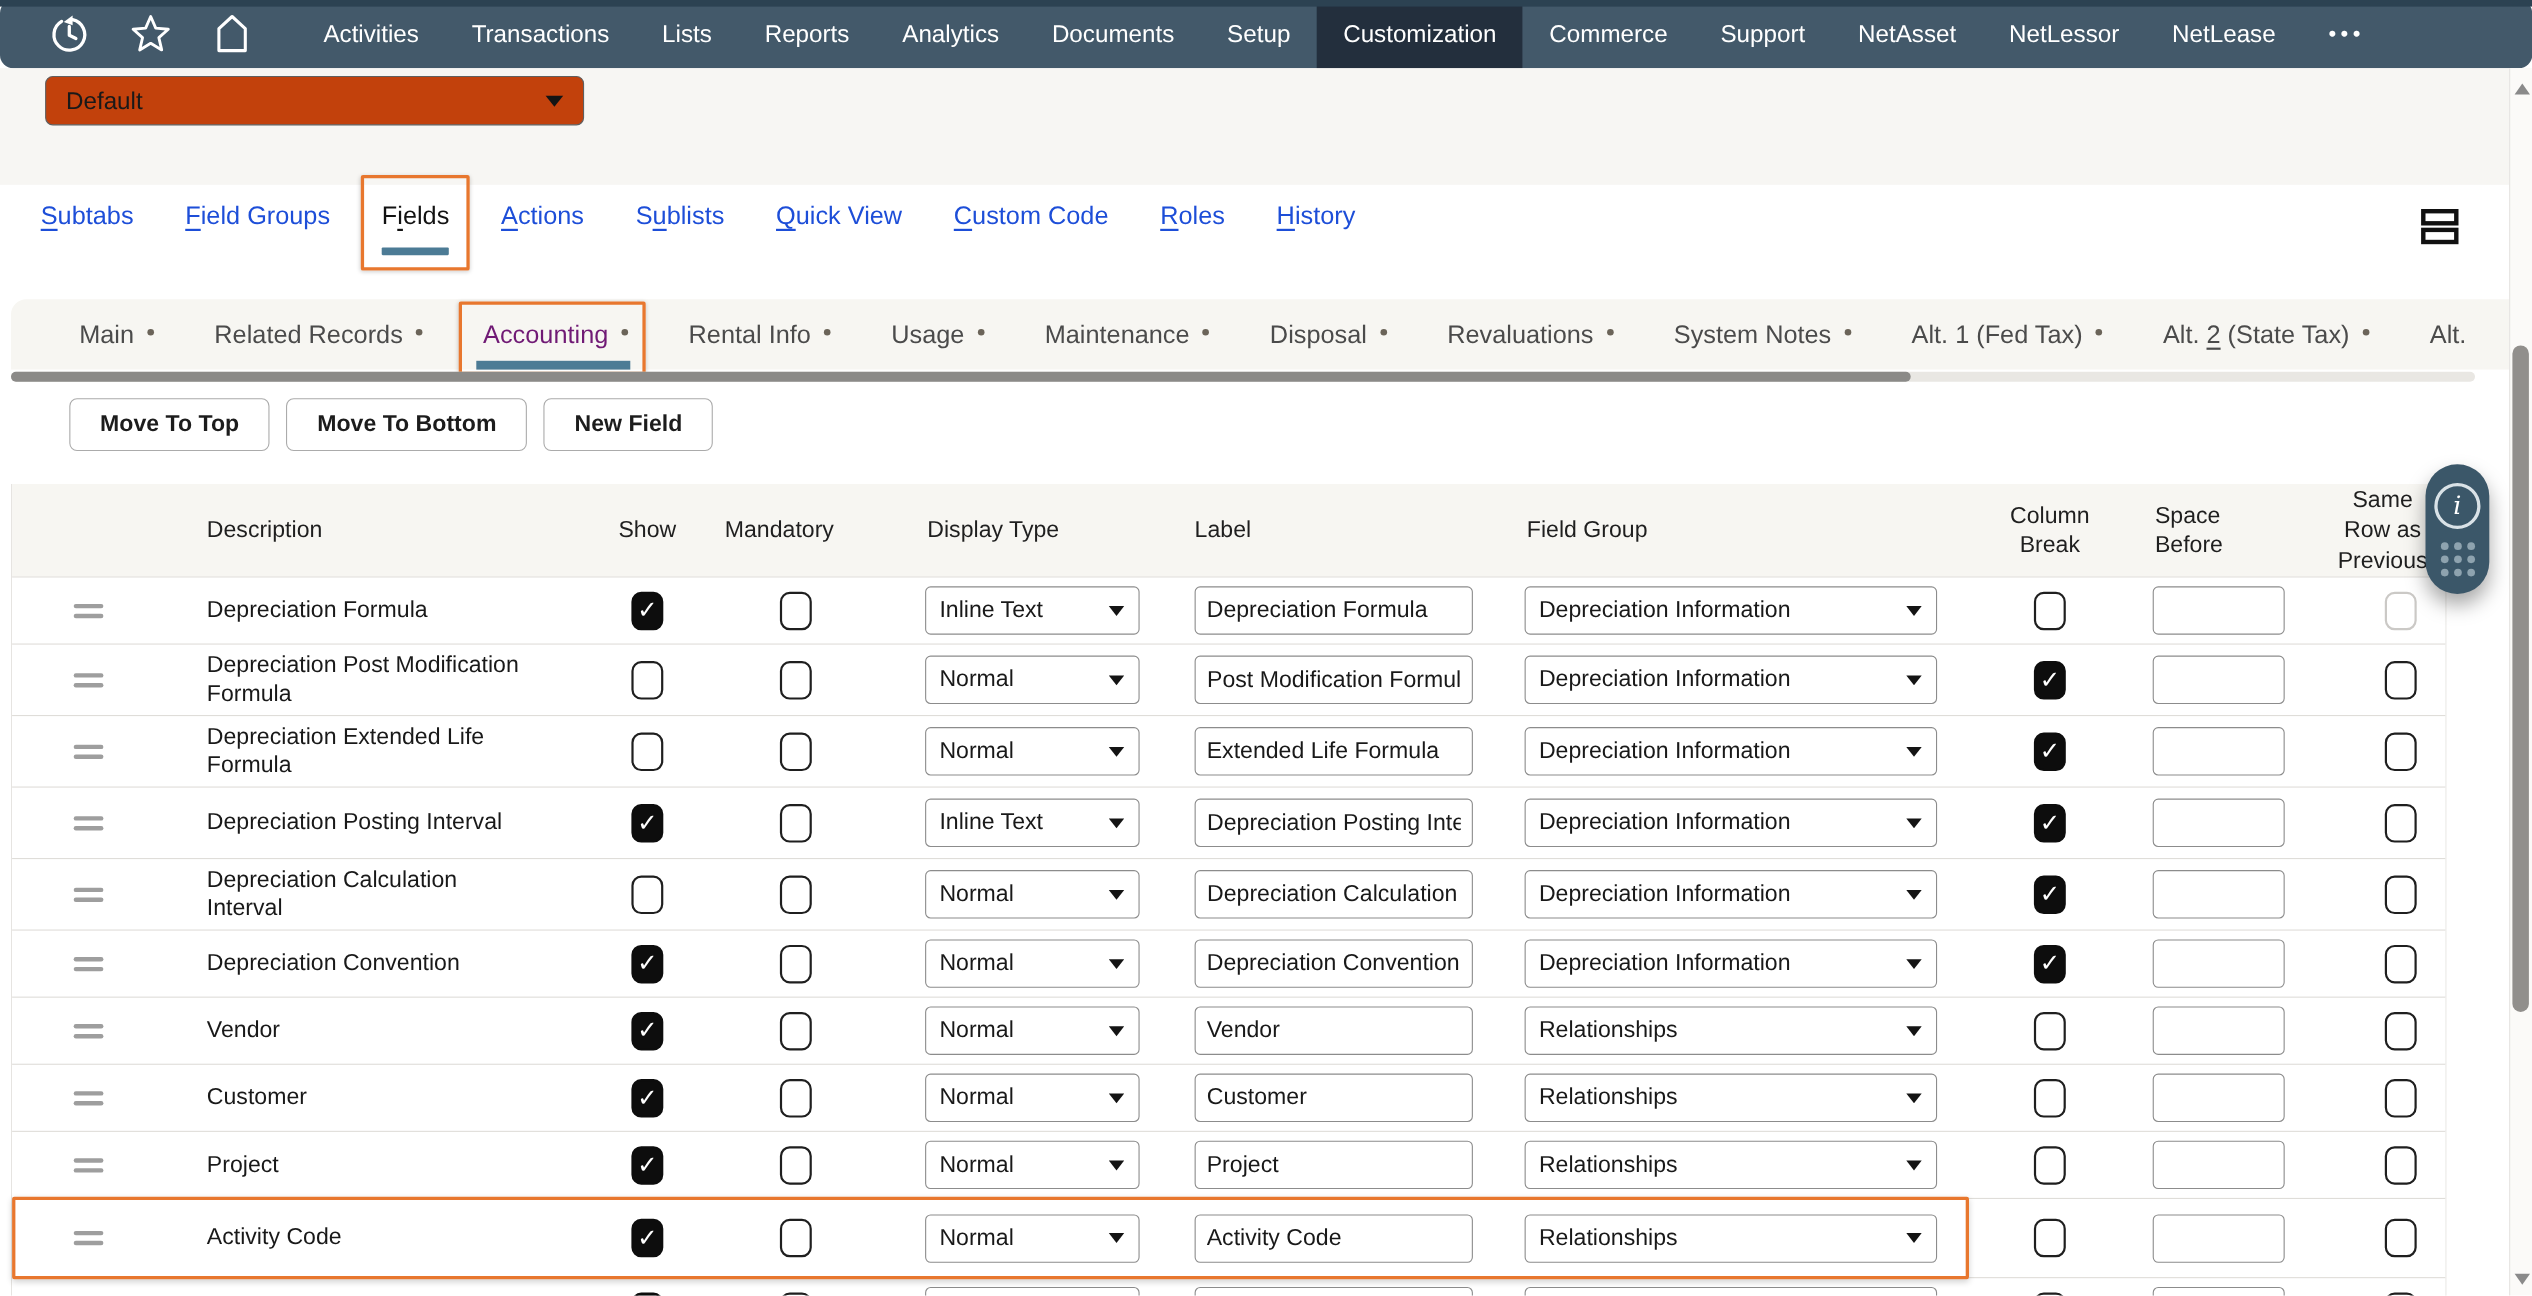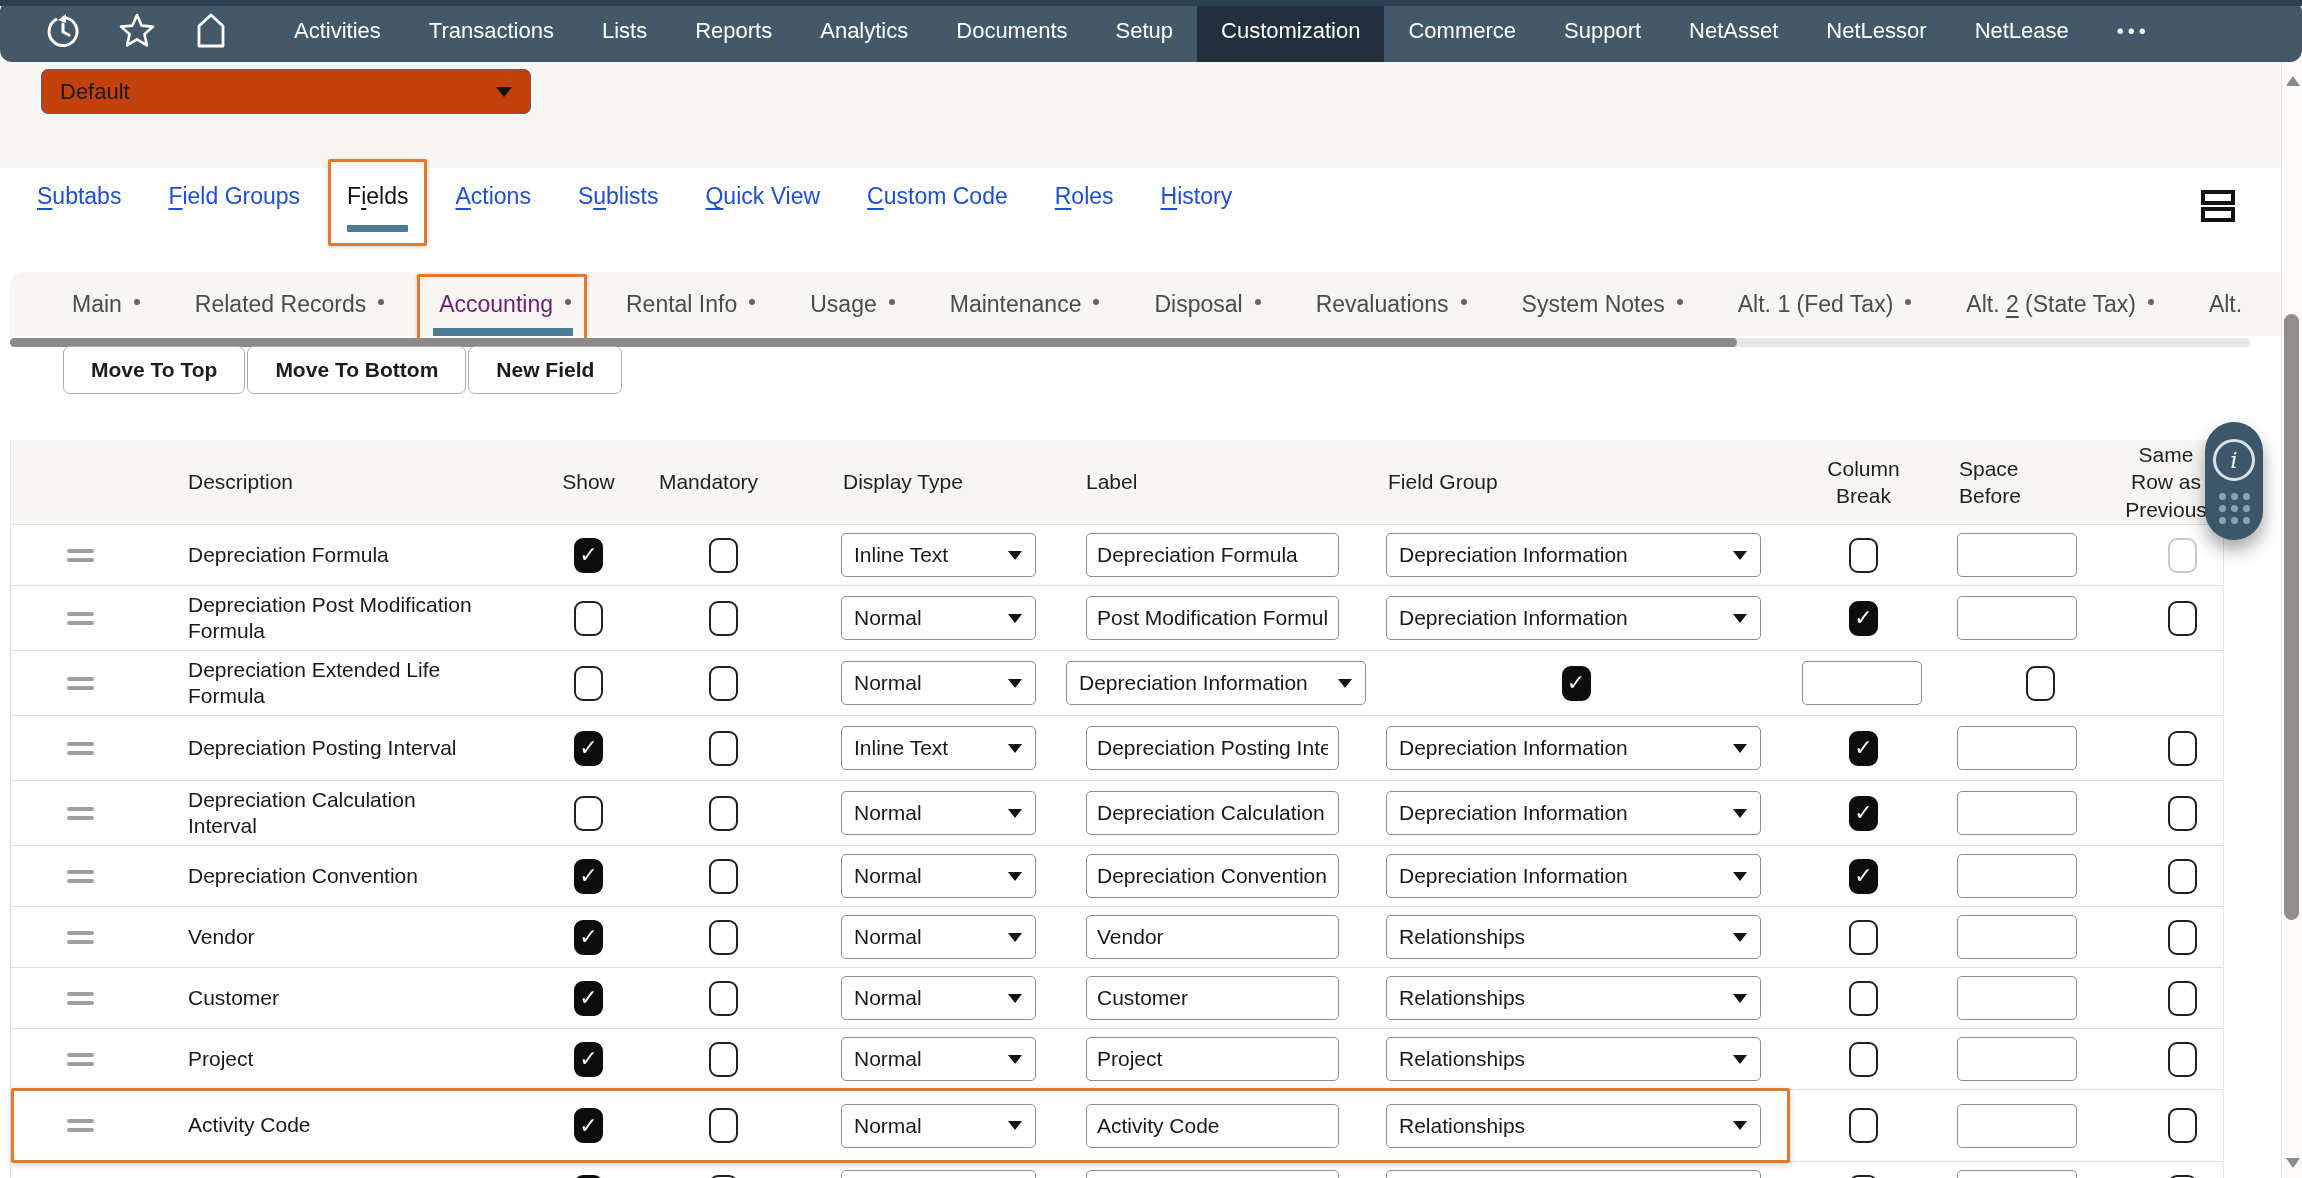--- a/index.html
+++ b/index.html
@@ -44,21 +44,21 @@
   .subtab-label{font-size:23px;color:#4B4B4B;white-space:nowrap;}
   .subtab.active .subtab-label{color:#701a75;}
   .subtab u{text-decoration-thickness:1.5px;text-underline-offset:4px;}
   .subtab-dot{width:6px;height:6px;border-radius:50%;background:#6B6459;margin-left:12px;transform:translateY(-2px);}
   .subtab-underline{position:absolute;left:-6px;right:-2px;bottom:0;height:8px;background:var(--accent-blue,#4C7B95);}
   .subtab .annotation{left:-22px;right:-16px;top:2px;bottom:-5px;}
   #hscroll{position:absolute;left:10px;top:338px;width:2240px;height:9px;background:#E9E7E3;border-radius:5px;}
   #hscroll-thumb{position:absolute;left:0;top:0;width:1727px;height:9px;background:#8B8A88;border-radius:5px;cursor:pointer;}
 
   
-  #btnrow{position:absolute;left:63px;top:346px;display:flex;gap:2px;}
+  #btnrow{position:absolute;left:63px;top:362px;display:flex;gap:15px;}
   .btn{height:48px;padding:0 27px;background:#fff;border:1.5px solid #ABABAB;border-radius:7px;
        font-size:21px;font-weight:600;color:#1C1C1C;display:flex;align-items:center;cursor:pointer;
        font-family:inherit;white-space:nowrap;}
 
   
   #ftable{position:absolute;left:10px;top:440px;width:2212px;border-left:1px solid #E6E4E1;border-right:1px solid #E6E4E1;}
   .tgrid{display:grid;grid-template-columns:110px 420px 95px 145px 265px 320px 420px 155px 140px 142px;align-items:center;}
   #thead{background:#F7F6F2;min-height:84px;font-size:21px;font-weight:500;color:#1F1F1F;}
   #thead .hcell{display:flex;align-items:center;}
   .h-desc{padding-left:67px;}
@@ -395,20 +395,23 @@
           </div>
     <div class="cell c-center c-mand">
             <span class="cb"></span>
           </div>
     <div class="cell">
             <span class="select sel-display">
               <span>Normal</span>
               <i class="caret"></i>
             </span>
           </div>
+    <div class="cell c-label">
+            <input class="tinput" value="Extended Life Formula" style="">
+          </div>
     <div class="cell">
             <span class="select sel-fg">
               <span>Depreciation Information</span>
               <i class="caret"></i>
             </span>
           </div>
     <div class="cell c-center">
             <span class="cb checked"></span>
           </div>
     <div class="cell c-space">

